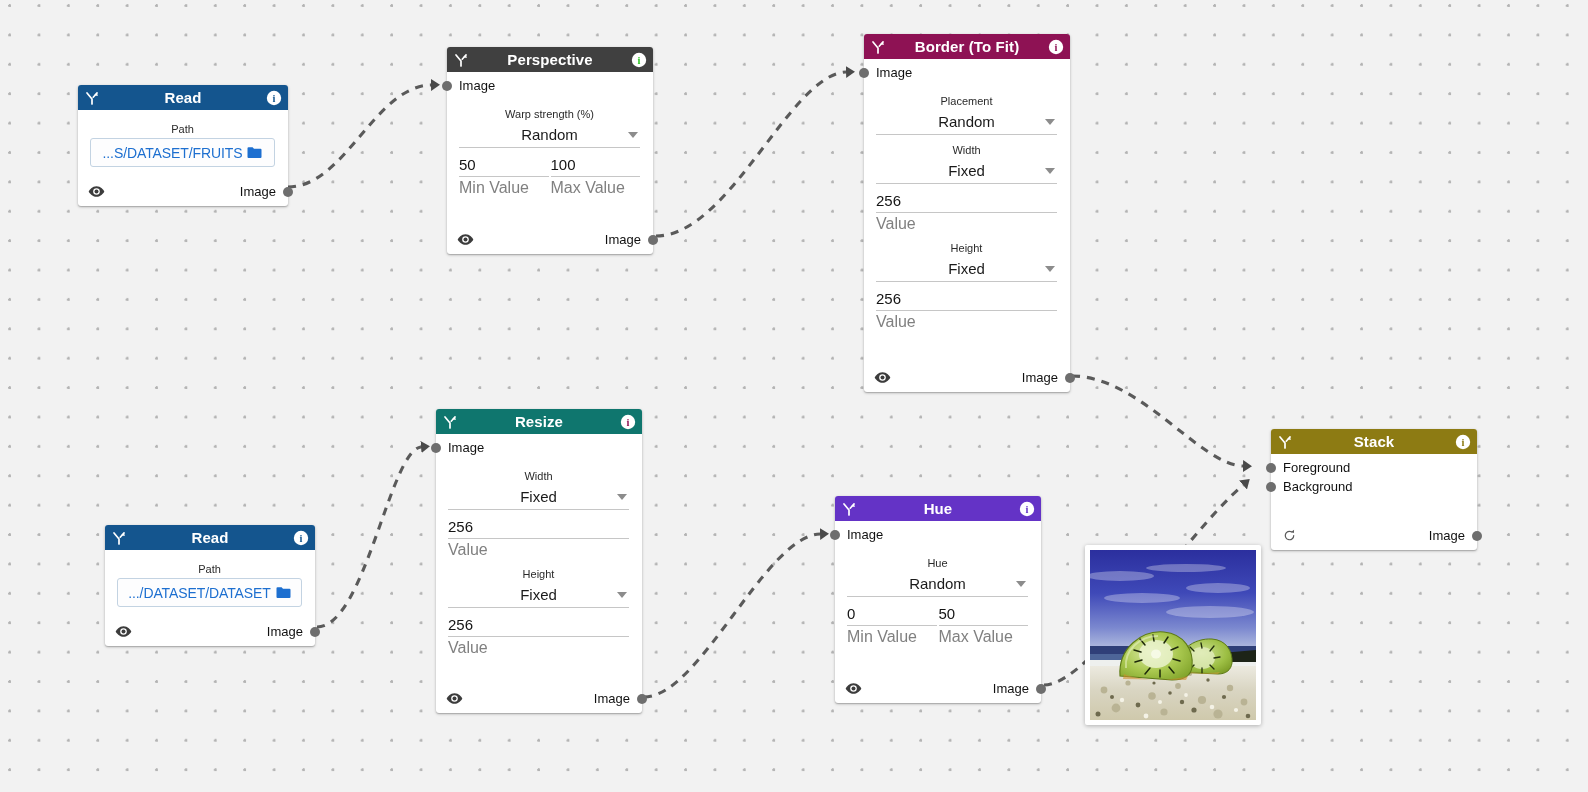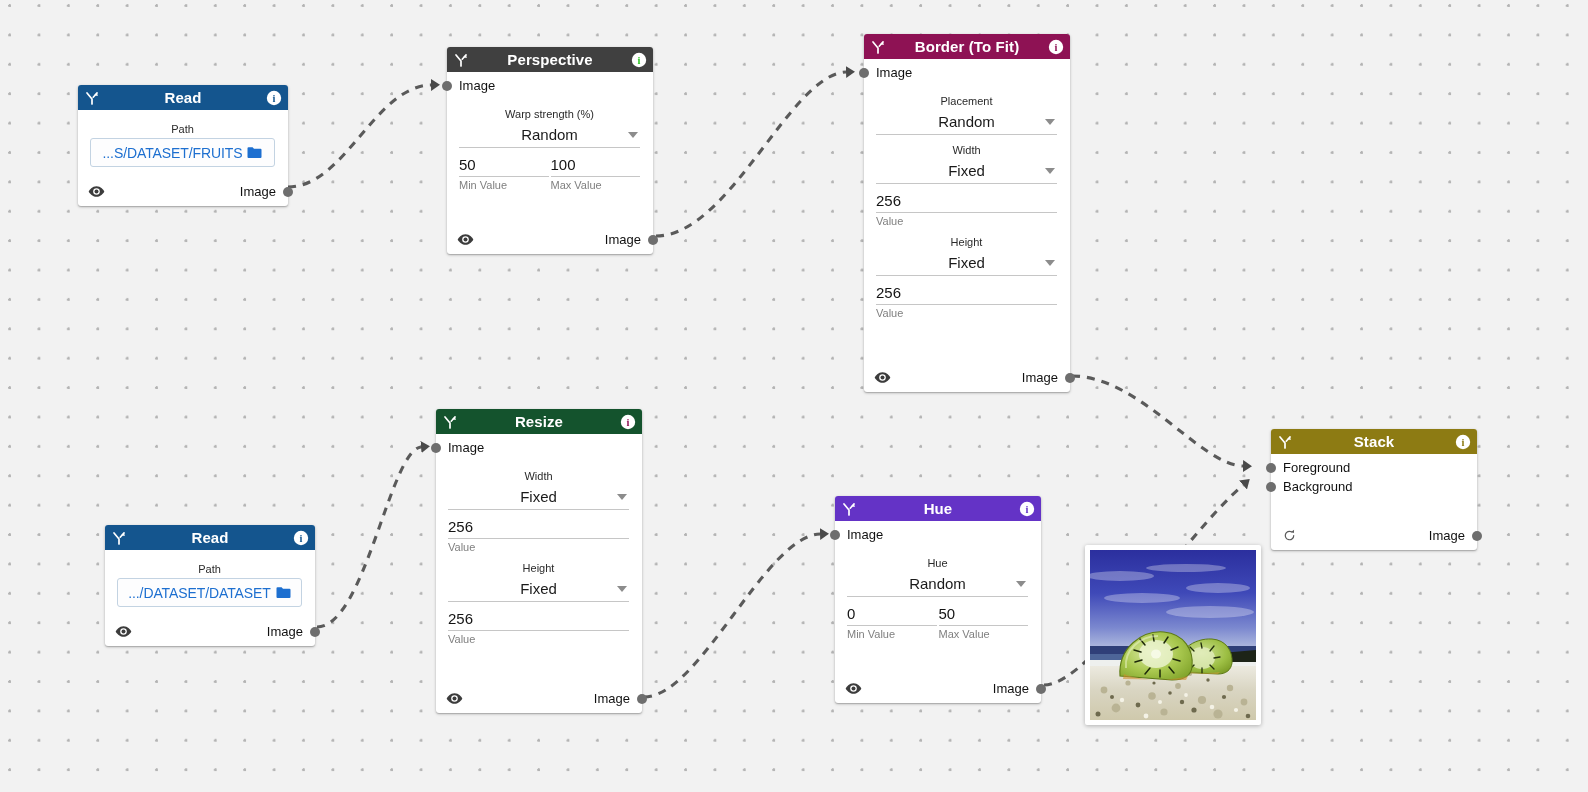--- a/index.html
+++ b/index.html
@@ -140,21 +140,21 @@
     height: 25px;
     display: flex;
     align-items: center;
     margin-top: 4px;
   }
   .num-field .num-value {
     font-size: 15px;
     color: #141414;
   }
   .sub-label {
-    font-size: 11px;
+    font-size: 16px;
     color: #808080;
     margin-top: 2px;
   }
 
   .minmax { display: flex; gap: 2px; }
   .minmax > div { flex: 1; }
 
   
   .path-box {
     margin-top: 3px;
@@ -412,21 +412,21 @@
         <circle cx="8.5" cy="6.5" r="2.0" fill="#3c3c3c"></circle>
       </svg>
       <div class="footer-out">
         <span class="port-label">Image</span>
         <span class="port-dot"></span>
       </div>
     </div>
   </div>
 
   <div class="node" style="left:436px; top:409px; width:206px; height:304px;">
-    <div class="node-header" style="background:#14532d;">
+    <div class="node-header" style="background:#0f766e;">
       <svg class="hdr-icon" viewBox="0 0 16 16">
         <g stroke="#ffffff" stroke-width="1.7" fill="none" stroke-linecap="round">
           <path d="M3 3 L8 9 L8 14"></path>
             <path d="M13 3 L9.2 7.2"></path>
         </g>
         <path d="M13 2.2 L13.8 6 L10 5.2 Z" fill="#ffffff"></path>
       </svg>
       <div class="node-title">Resize</div>
       <svg class="info-icon" viewBox="0 0 16 16">
         <circle cx="8" cy="8" r="7.2" fill="#ffffff"></circle>

